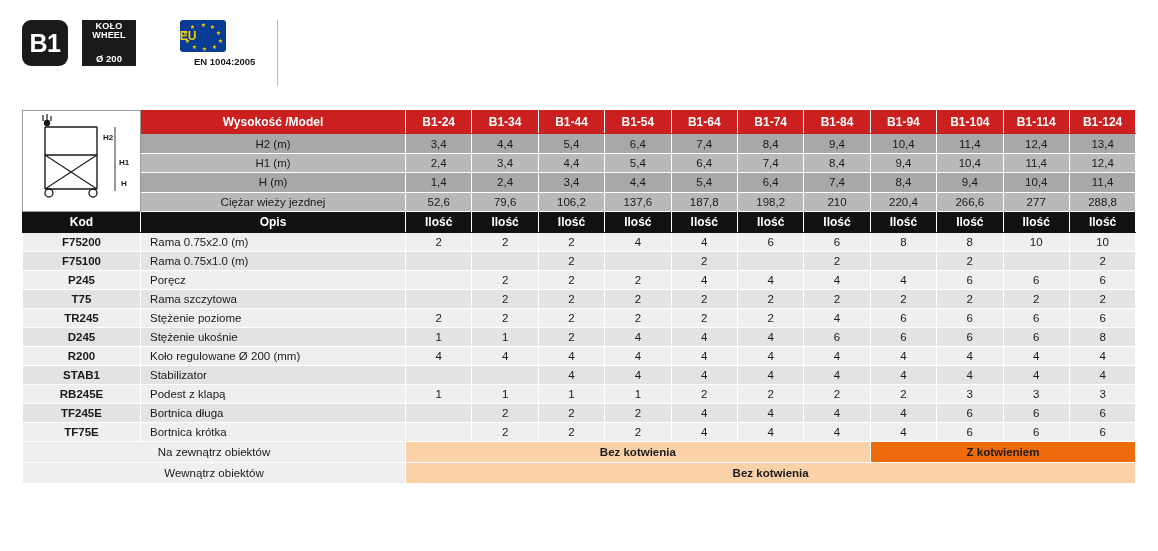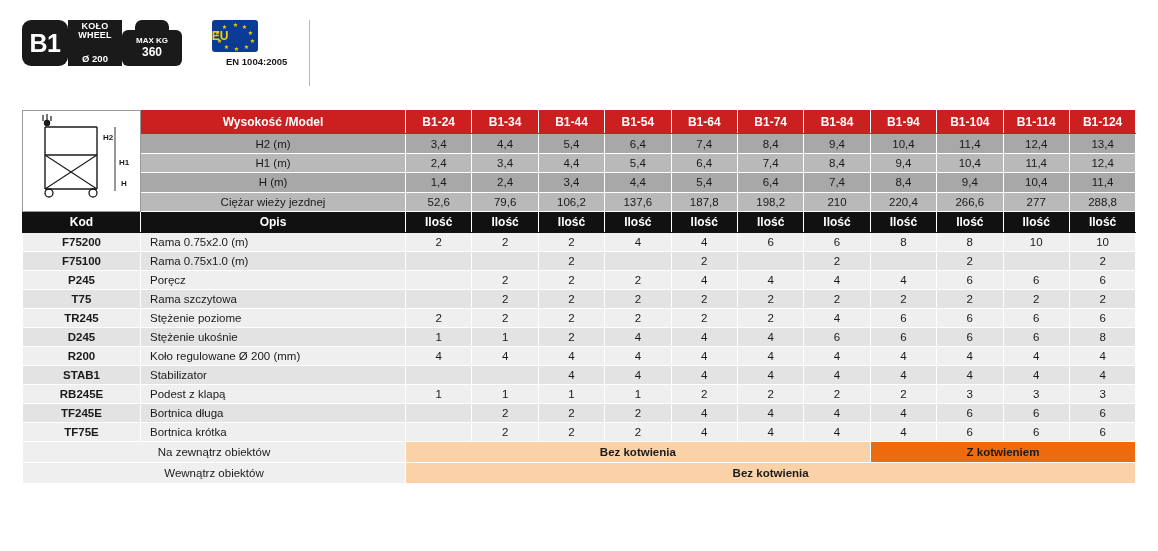--- a/index.html
+++ b/index.html
@@ -20,20 +20,21 @@
   .header {
     position: absolute;
     left: 22px; top: 20px;
     width: 1114px; height: 72px;
     display: flex;
     align-items: flex-start;
   }
   .badges {
     display: flex;
     align-items: flex-start;
+    gap: 14px;
     padding-right: 22px;
     border-right: 1px solid #b9b9b9;
     height: 66px;
   }
   .badge-b1 {
     width: 46px; height: 46px;
     background: #1a1a1a;
     border-radius: 9px;
     color: #fff;
     font-weight: bold;
@@ -221,27 +222,20 @@
       <div class="badge-b1">
         <span>B1</span>
       </div>
 
       <div class="badge-wheel">
         <span class="l1">KOŁO</span>
         <span class="l2">WHEEL</span>
         <span class="l3">Ø 200</span>
       </div>
 
-      <div class="badge-kg">
-        <div class="cap"></div>
-        <div class="body">
-          <span class="l1">MAX KG</span>
-          <span class="l2">360</span>
-        </div>
-      </div>
 
       <div class="badge-en">
         <div class="eu-flag">
           <span class="star" style="left:21px;top:2px;">★</span>
           <span class="star" style="left:30px;top:4px;">★</span>
           <span class="star" style="left:36px;top:10px;">★</span>
           <span class="star" style="left:38px;top:18px;">★</span>
           <span class="star" style="left:32px;top:24px;">★</span>
           <span class="star" style="left:22px;top:26px;">★</span>
           <span class="star" style="left:12px;top:24px;">★</span>

